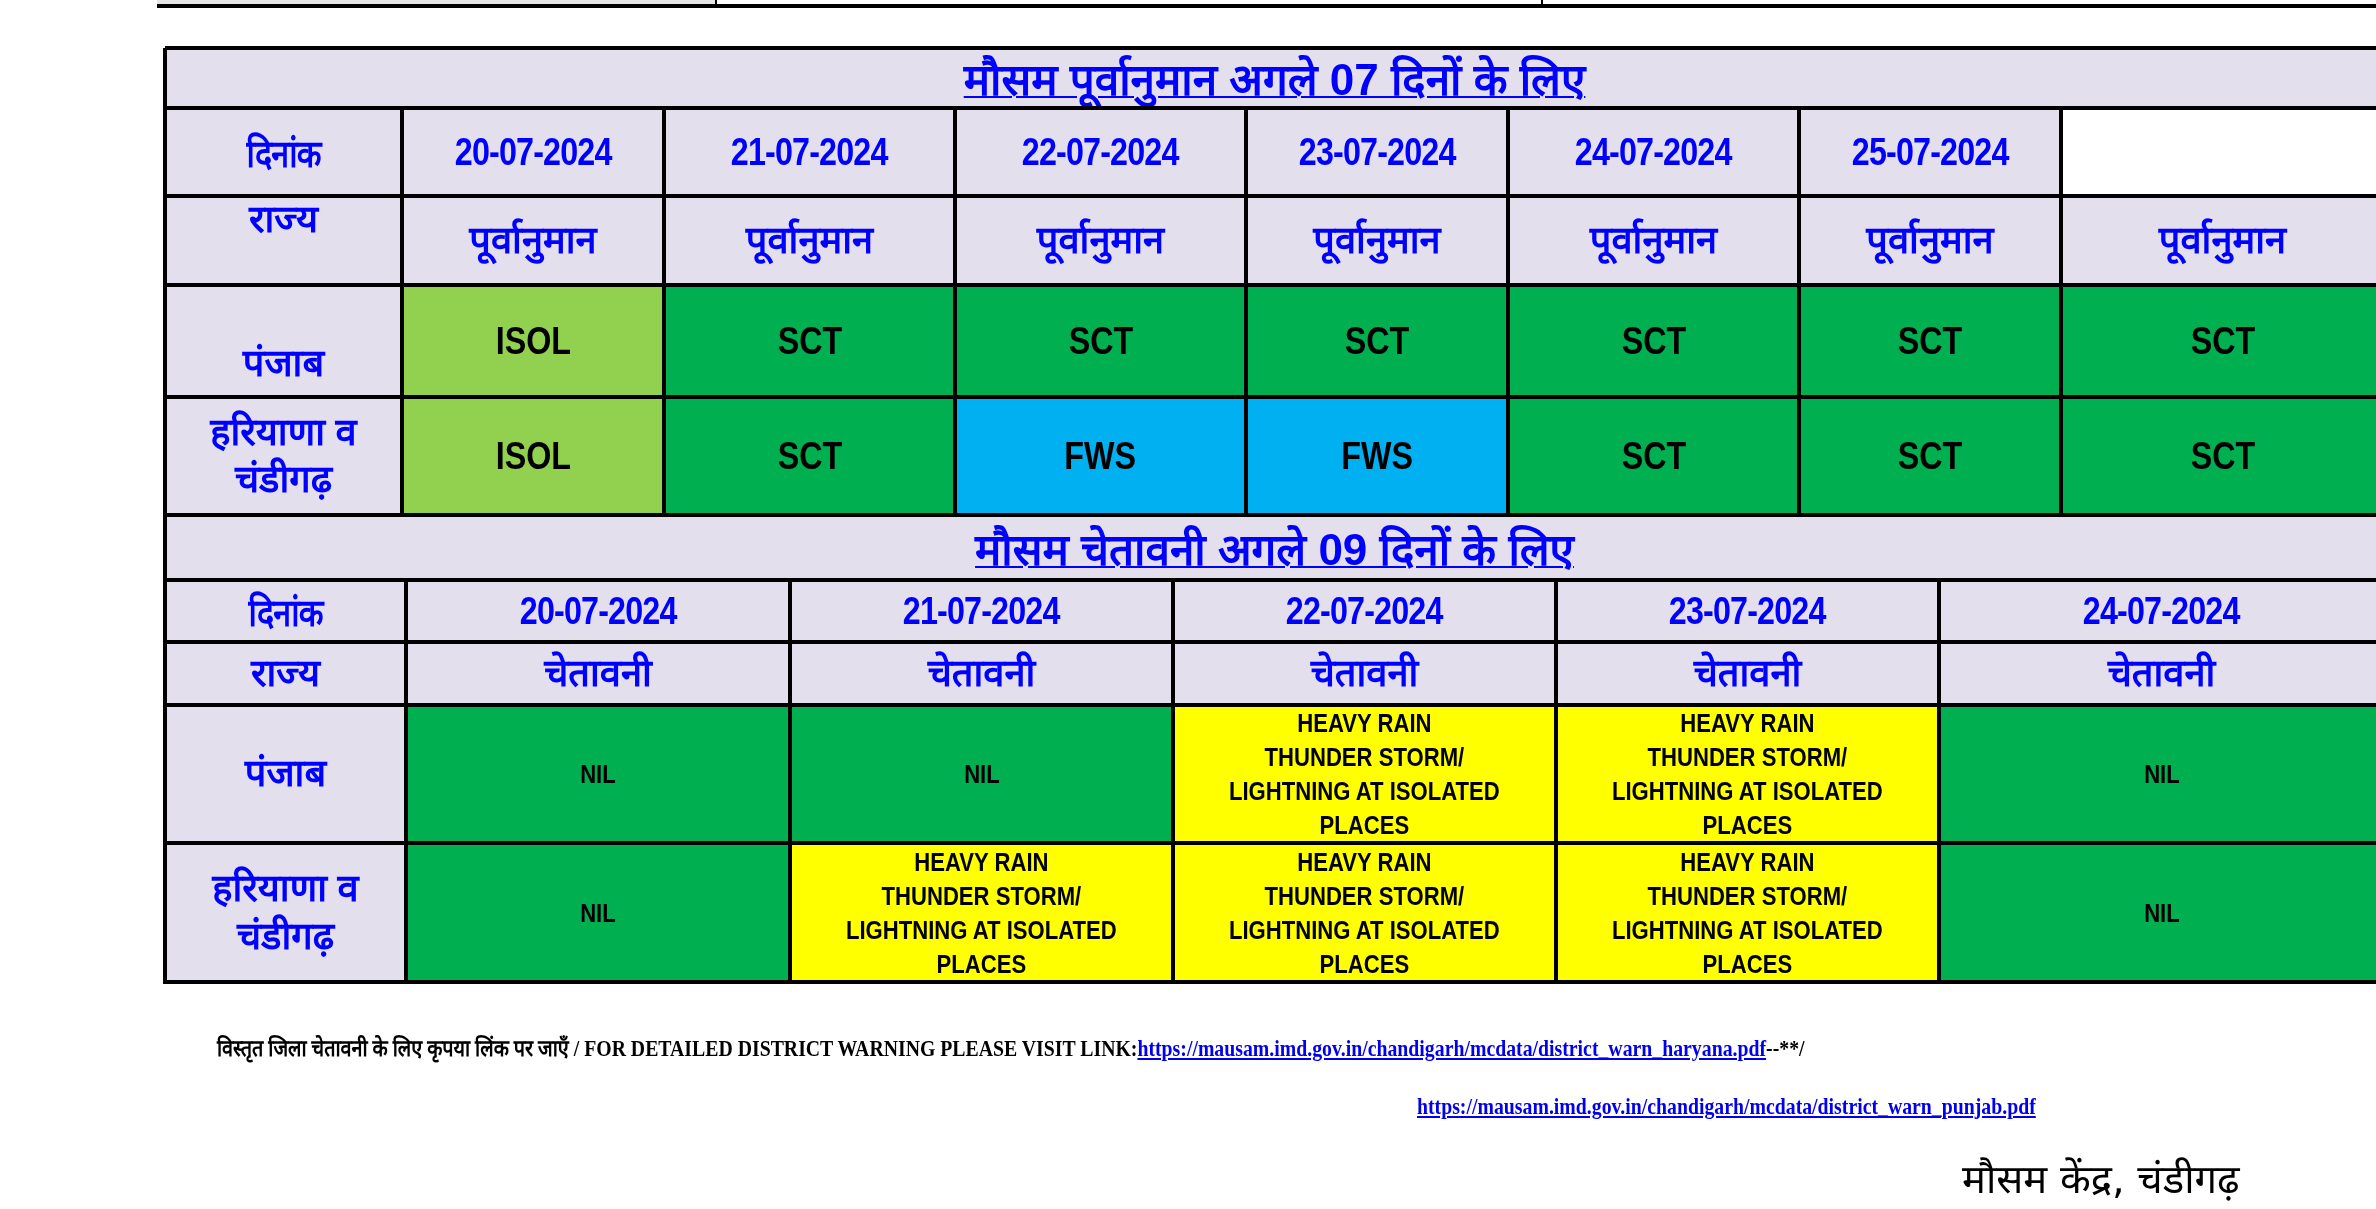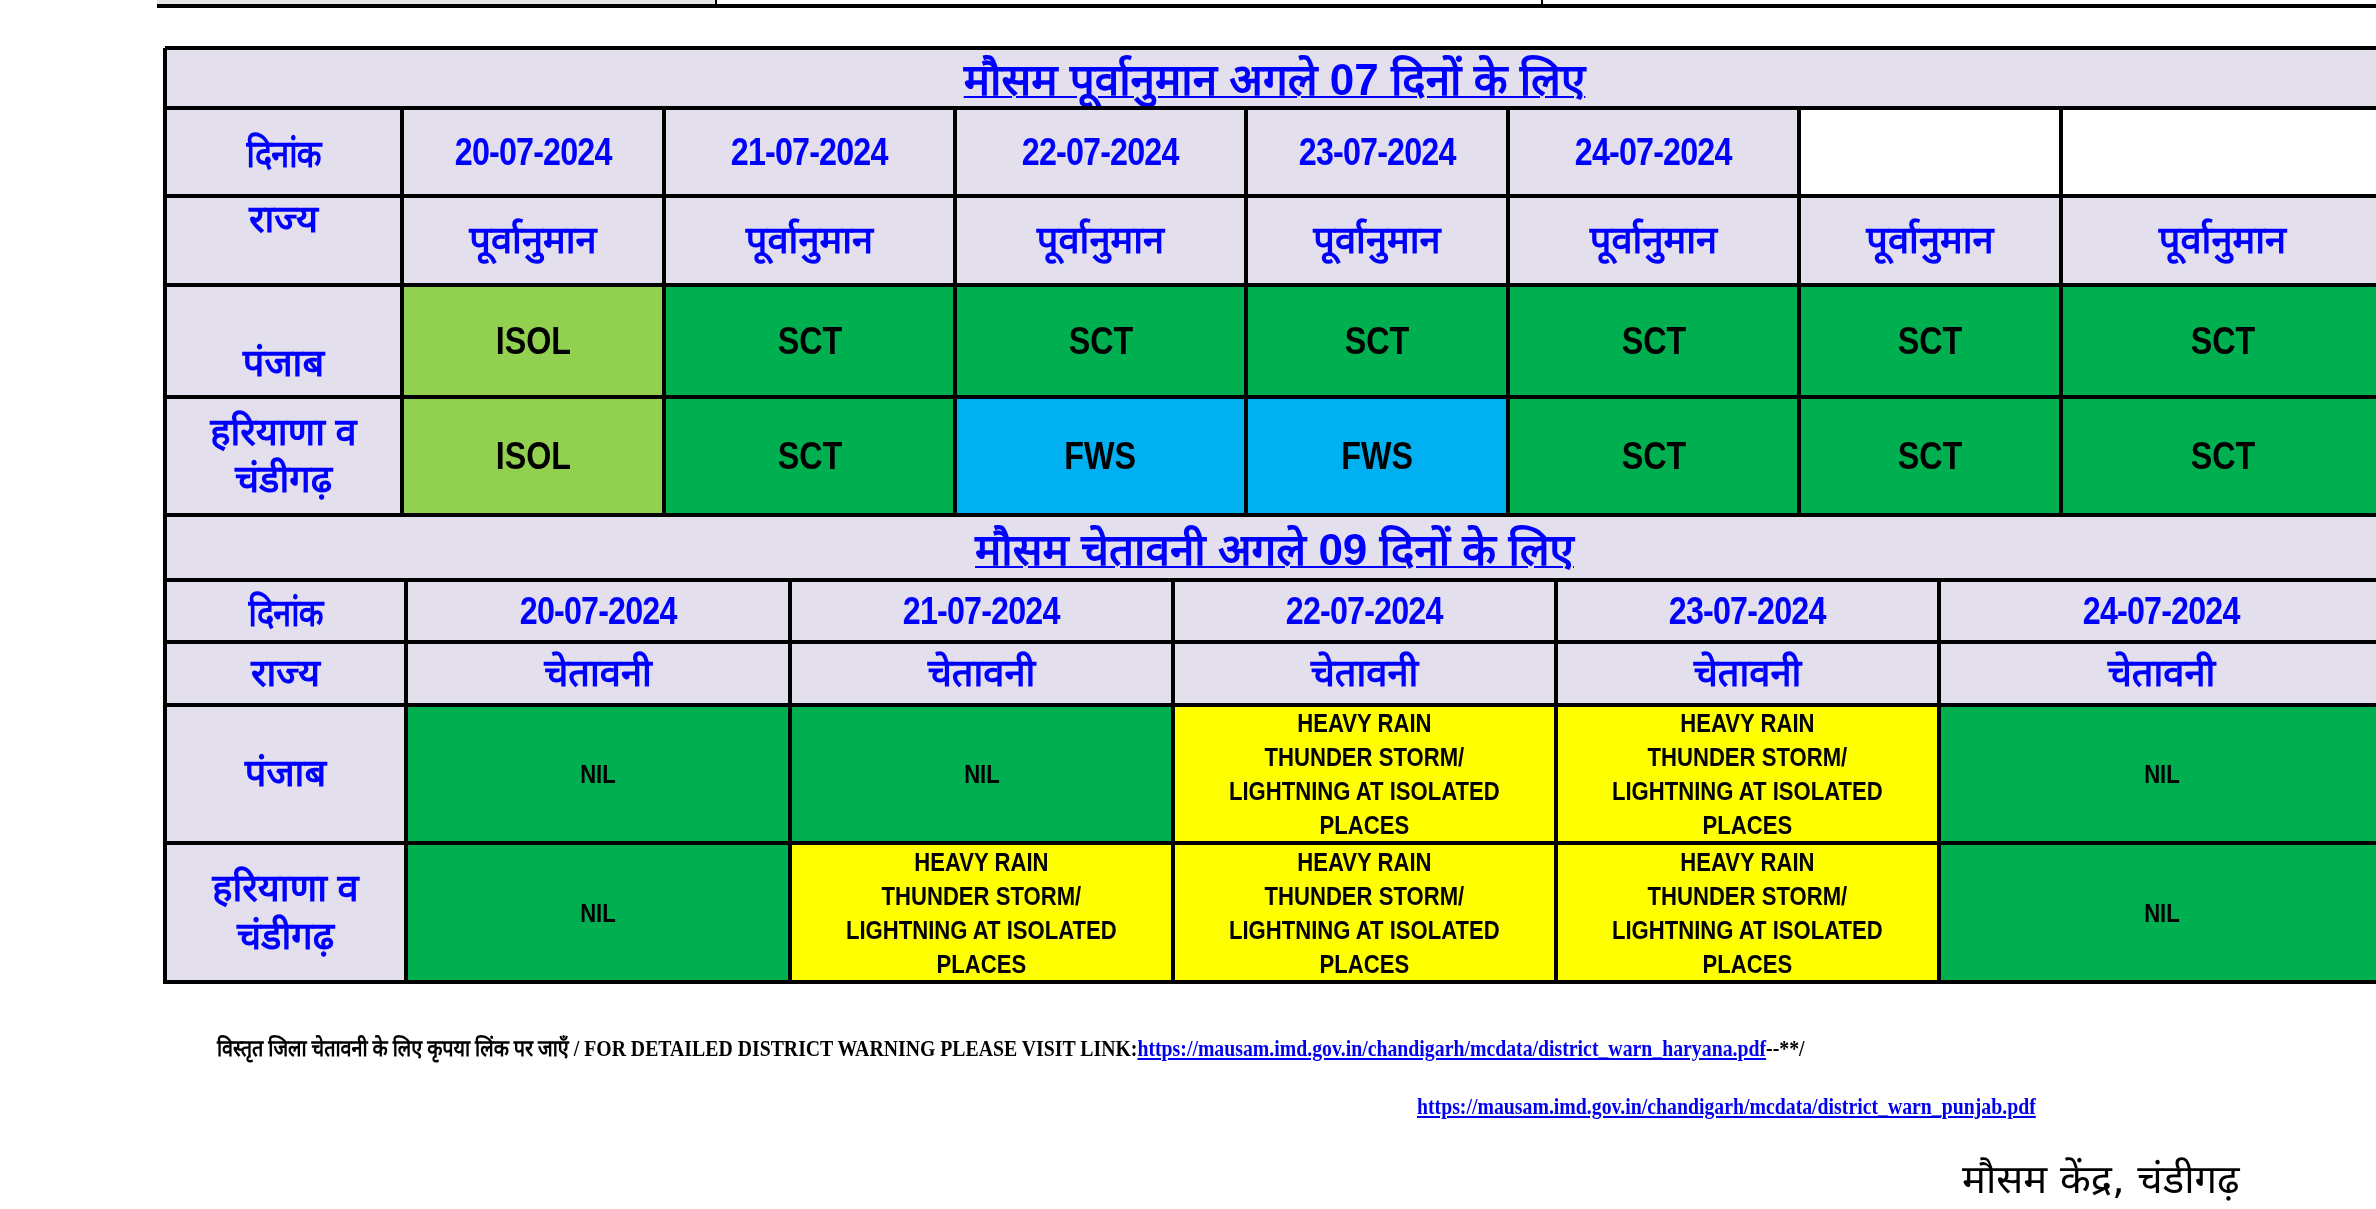--- a/index.html
+++ b/index.html
@@ -59,20 +59,23 @@
       <span class="hdr">23-07-2024</span>
     </div>
     <div class="cell" style="left: 1081px; top: 148px; width: 262px; height: 89px; background: rgb(228, 223, 236);">
       <span class="hi">पूर्वानुमान</span>
     </div>
     <div class="cell" style="left: 1343px; top: 60px; width: 291px; height: 88px; background: rgb(228, 223, 236);">
       <span class="hdr">24-07-2024</span>
     </div>
     <div class="cell" style="left: 1343px; top: 148px; width: 291px; height: 89px; background: rgb(228, 223, 236);">
       <span class="hi">पूर्वानुमान</span>
+    </div>
+    <div class="cell" style="left: 1634px; top: 60px; width: 262px; height: 88px; background: rgb(228, 223, 236);">
+      <span class="hdr">25-07-2024</span>
     </div>
     <div class="cell" style="left: 1634px; top: 148px; width: 262px; height: 89px; background: rgb(228, 223, 236);">
       <span class="hi">पूर्वानुमान</span>
     </div>
     <div class="cell" style="left: 1896px; top: 148px; width: 323px; height: 89px; background: rgb(228, 223, 236);">
       <span class="hi">पूर्वानुमान</span>
     </div>
     <div class="cell" style="left: 0px; top: 237px; width: 237px; height: 112px; background: rgb(228, 223, 236); align-items: flex-end; padding-bottom: 10px;">
       <span class="hi">पंजाब</span>
     </div>

